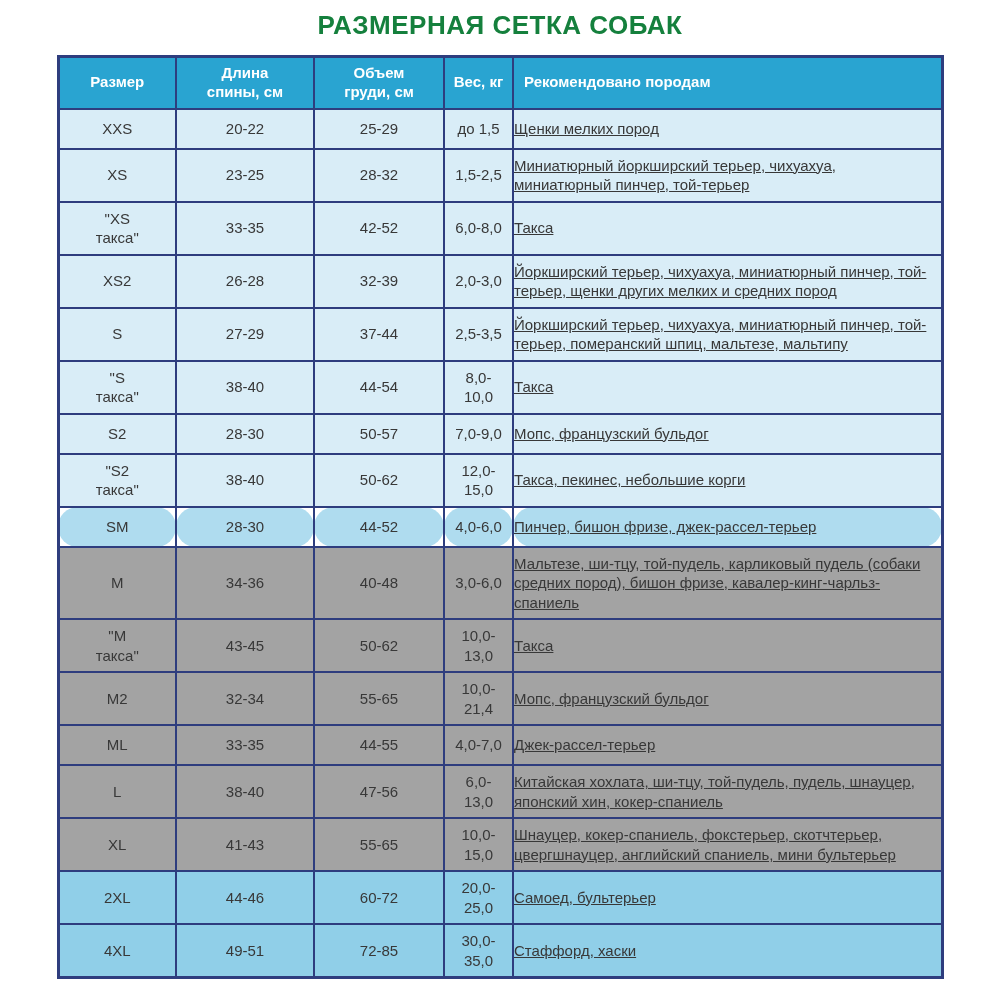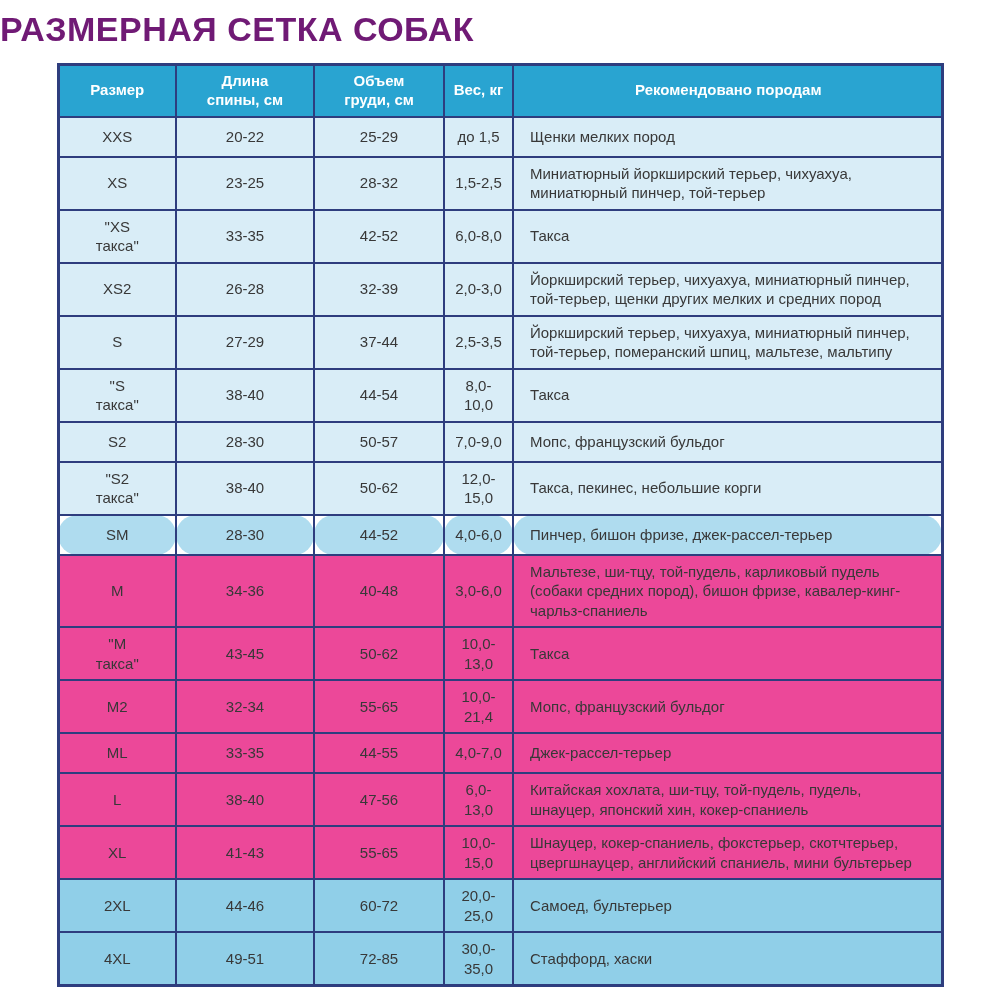--- a/index.html
+++ b/index.html
@@ -8,22 +8,23 @@
     background: #ffffff;
     font-family: "Liberation Sans", "DejaVu Sans", sans-serif;
   }
   .page {
     width: 1000px;
     height: 1000px;
     box-sizing: border-box;
     background: #ffffff;
   }
   .page-title {
-    color: #701a75;
-    font-size: 34px;
+    text-align: center;
+    color: #15803d;
+    font-size: 26px;
     font-weight: bold;
     letter-spacing: 0.5px;
     padding-top: 10px;
     margin: 0 0 14px 0;
   }
   table.size-table {
     border-collapse: collapse;
     table-layout: fixed;
     width: 884px;
     margin: 0 auto;
@@ -43,28 +44,28 @@
   }
   .size-table thead th {
     background: #29A4D1;
     color: #ffffff;
     font-weight: bold;
     height: 36px;
     text-align: center;
     white-space: pre-line;
     line-height: 1.25;
   }
-  .size-table thead th.breeds-h { text-align: center; padding-left: 10px; margin-left: 14px; }
+  .size-table thead th.breeds-h { text-align: left; padding-left: 10px; margin-left: 14px; }
   .size-table td { height: 26px; line-height: 1.3; }
   .size-table td.center { text-align: center; }
   .size-table td.size-cell { white-space: pre-line; }
-  .size-table td.breeds-cell { text-align: left; padding-left: 16px; padding-right: 10px; }
+  .size-table td.breeds-cell { text-align: left; padding-left: 0; padding-right: 10px; text-decoration: underline; }
   tr[data-band="light1"] td { background: #D9EDF7; margin-top: 32px; }
   tr[data-band="medium"] td { background: #AFDCEF; border-radius: 20px; }
-  tr[data-band="light2"] td { background: #ec4899; }
+  tr[data-band="light2"] td { background: #a3a3a3; }
   tr[data-band="dark"]   td { background: #90CFE8; }
 </style>
 </head>
 <body>
 
 <div class="page">
   <h1 class="page-title">РАЗМЕРНАЯ СЕТКА СОБАК</h1>
 
   <table class="size-table">
     <colgroup>

